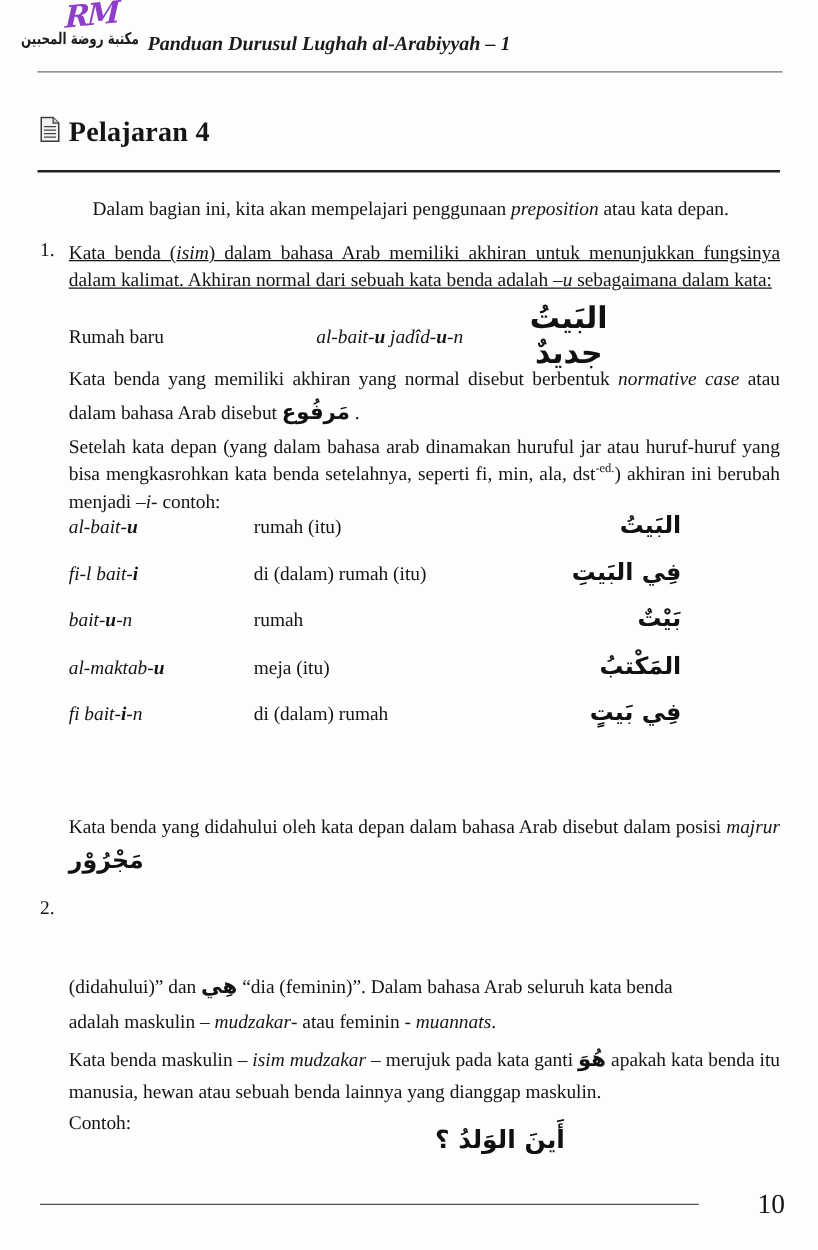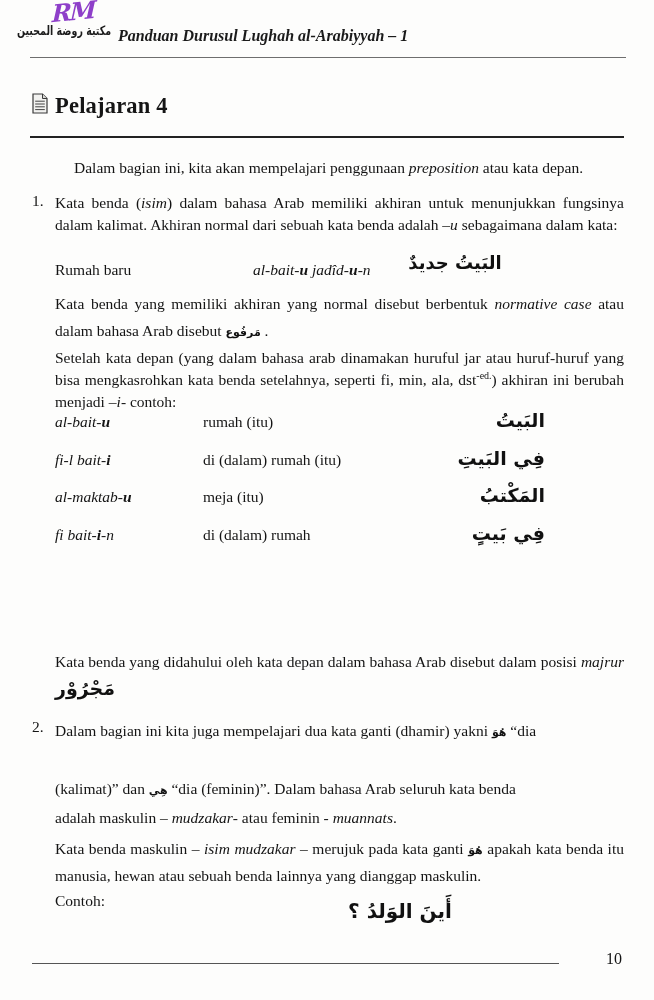--- a/index.html
+++ b/index.html
@@ -49,42 +49,42 @@
   .heading-rule { position: absolute; left: 30px; right: 30px; top: 136px; border-top: 2.2px solid #222; }
   
   .para { position: absolute; line-height: 22px; }
   .just { text-align: justify; }
   .em { font-style: italic; }
   .bi { font-style: italic; font-weight: bold; }
   .sup { vertical-align: super; font-size: 10px; line-height: 0; }
   .ar {
     font-family: "DejaVu Sans", sans-serif;
     font-weight: bold;
-    font-size: 11px;
+    font-size: 17px;
     color: #111;
   }
   .marker { position: absolute; left: 32px; width: 20px; }
   .indent { left: 55px; width: 569px; }
   
   .ex-label   { position: absolute; left: 55px;  top: 261px; }
   .ex-translit{ position: absolute; left: 253px; top: 261px; font-style: italic; }
-  .ex-arabic  { position: absolute; left: 398px; top: 252px; width: 114px; text-align: center; font-size: 18px; }
+  .ex-arabic  { position: absolute; left: 398px; top: 240px; width: 114px; text-align: center; font-size: 24px; }
   
   .word-table { position: absolute; left: 55px; top: 409px; width: 490px; }
   .word-row {
     display: grid;
     grid-template-columns: 148px 240px 1fr;
     align-items: baseline;
     height: 37.5px;
   }
   .wr-translit { font-style: italic; }
   .wr-arabic { text-align: right; font-size: 19px; }
   
   .footer-rule { position: absolute; left: 32px; top: 963px; width: 527px; border-top: 1.2px solid #555; }
-  .page-number { position: absolute; left: 606px; top: 950px; font-size: 16px; }
+  .page-number { position: absolute; left: 606px; top: 950px; font-size: 22px; }
   .arabic-line { position: absolute; left: 318px; top: 899px; width: 164px; text-align: center; font-size: 20px; }
 </style>
 </head>
 <body>
 
 <div class="page">
 
   <div class="logo">
     <span class="logo-rm">RM</span>
     <span class="logo-ar">مكتبة روضة المحبين</span>
@@ -105,21 +105,21 @@
     </span>
     <span class="lesson-title">Pelajaran 4</span>
   </div>
   <div class="heading-rule"></div>
 
   <p class="para" style="left:32px; top:157px; width:592px;margin-left:42px;">
     <span>Dalam bagian ini, kita akan mempelajari penggunaan </span><span class="em">preposition</span><span> atau kata depan.</span>
   </p>
 
   <span class="marker" style="top:192px;">1.</span>
-  <p class="para just indent" style="top:192px;">
+  <p class="para just indent" style="top:192px;text-decoration:underline;">
     <span>Kata benda (</span><span class="em">isim</span><span>) dalam bahasa Arab memiliki akhiran untuk menunjukkan fungsinya dalam kalimat. Akhiran normal dari sebuah kata benda adalah –</span><span class="em">u</span><span> sebagaimana dalam kata:</span>
   </p>
 
   <span class="ex-label">Rumah baru</span>
   <span class="ex-translit"><span>al-bait-</span><span class="bi">u</span><span> jadîd-</span><span class="bi">u</span><span>-n</span></span>
   <span class="ex-arabic ar">البَيتُ جديدٌ</span>
 
   <p class="para just indent" style="top:290px; line-height:27px;">
     <span>Kata benda yang memiliki akhiran yang normal disebut berbentuk </span><span class="em">normative case</span><span> atau dalam bahasa Arab disebut </span><span class="ar">مَرفُوع</span><span> .</span>
   </p>
@@ -133,41 +133,43 @@
       <span class="wr-translit"><span>al-bait-</span><span class="bi">u</span><span></span></span>
       <span class="wr-meaning">rumah (itu)</span>
       <span class="wr-arabic ar">البَيتُ</span>
     </div>
     <div class="word-row">
       <span class="wr-translit"><span>fi-l bait-</span><span class="bi">i</span><span></span></span>
       <span class="wr-meaning">di (dalam) rumah (itu)</span>
       <span class="wr-arabic ar">فِي البَيتِ</span>
     </div>
     <div class="word-row">
+      <span class="wr-translit"><span>bait-</span><span class="bi">u</span><span>-n</span></span>
+      <span class="wr-meaning">rumah</span>
+      <span class="wr-arabic ar">بَيْتٌ</span>
+    </div>
+    <div class="word-row">
       <span class="wr-translit"><span>al-maktab-</span><span class="bi">u</span><span></span></span>
       <span class="wr-meaning">meja (itu)</span>
       <span class="wr-arabic ar">المَكْتبُ</span>
     </div>
     <div class="word-row">
       <span class="wr-translit"><span>fi bait-</span><span class="bi">i</span><span>-n</span></span>
       <span class="wr-meaning">di (dalam) rumah</span>
       <span class="wr-arabic ar">فِي بَيتٍ</span>
     </div>
   </div>
 
   <p class="para just indent" style="top:648px; line-height:27px;">
     <span>Kata benda yang didahului oleh kata depan dalam bahasa Arab disebut dalam posisi </span><span class="em">majrur</span><span> </span><span class="ar" style="font-size:19px;">مَجْرُوْر</span>
   </p>
 
   <span class="marker" style="top:718px;">2.</span>
-  <p class="para just indent" style="top:718px; line-height:26px;">
-    <span>Dalam bagian ini kita juga mempelajari dua kata ganti (dhamir) yakni </span><span class="ar">هُوَ</span><span> “dia</span>
-  </p>
   <p class="para indent" style="top:776px; line-height:26px;">
-    <span>(kalimat)” dan  </span><span class="ar">هِي</span><span> “dia (feminin)”. Dalam bahasa Arab seluruh kata benda</span>
+    <span>(didahului)” dan  </span><span class="ar">هِي</span><span> “dia (feminin)”. Dalam bahasa Arab seluruh kata benda</span>
   </p>
   <p class="para indent" style="top:807px;">
     <span>adalah maskulin – </span><span class="em">mudzakar</span><span>- atau feminin - </span><span class="em">muannats</span><span>.</span>
   </p>
   <div class="para just indent" style="top:836px; line-height:25px;">
     <span>Kata benda maskulin – </span><span class="em">isim mudzakar</span><span> – merujuk pada kata ganti </span><span class="ar">هُوَ</span><span> apakah kata benda itu manusia, hewan atau sebuah benda lainnya yang dianggap maskulin.</span>
     <div>Contoh:</div>
   </div>
 
   <div class="arabic-line ar">أَينَ الوَلدُ ؟</div>

